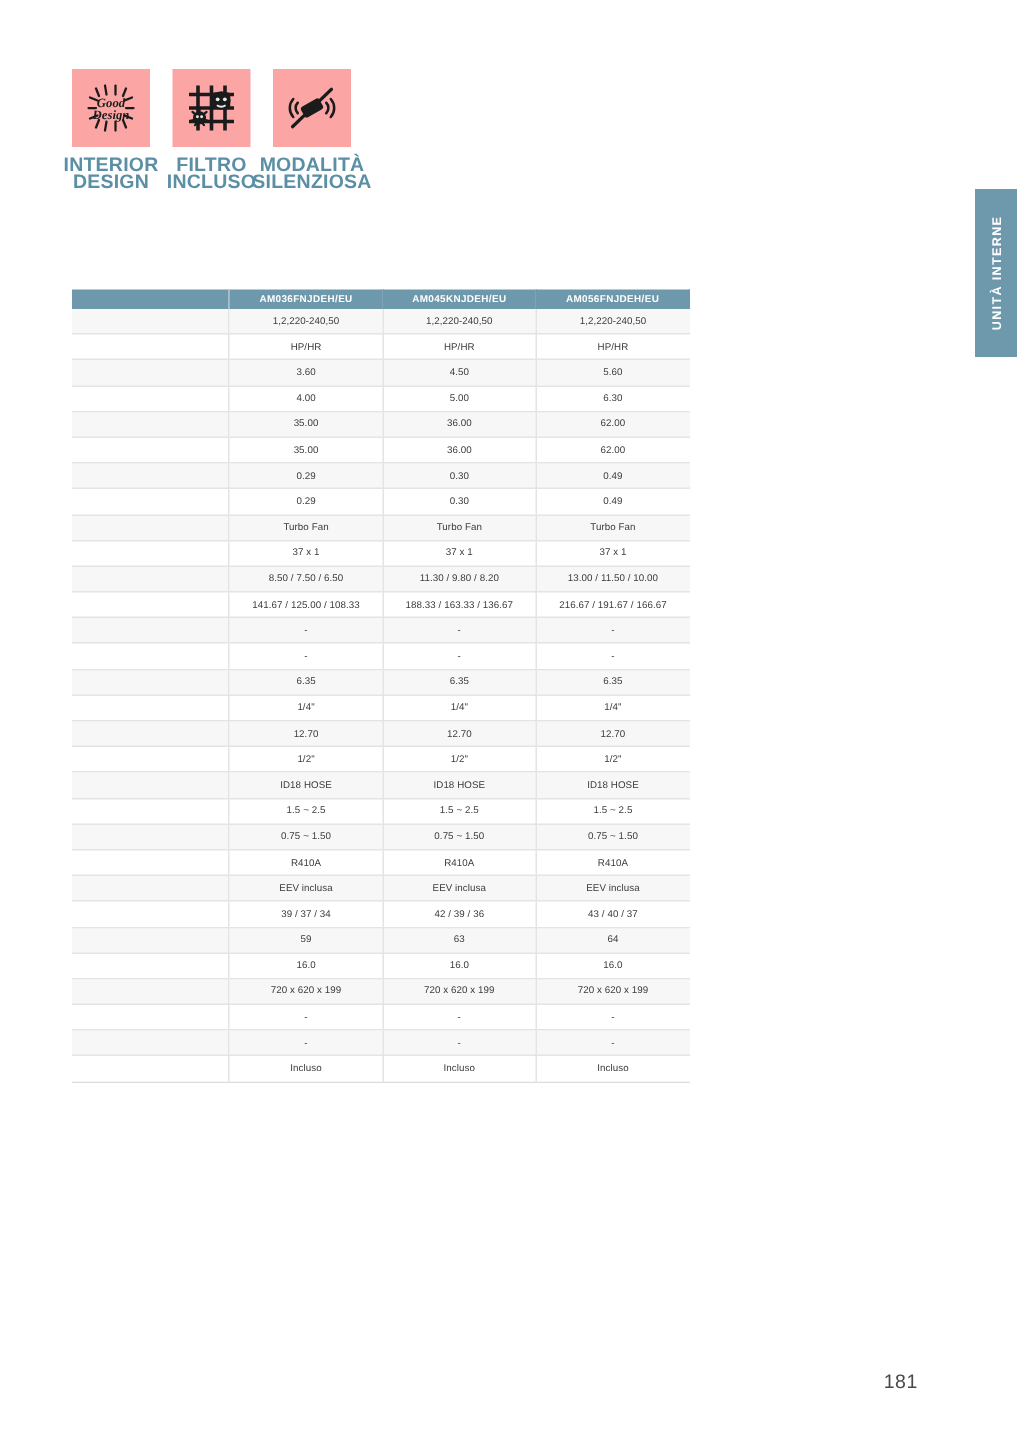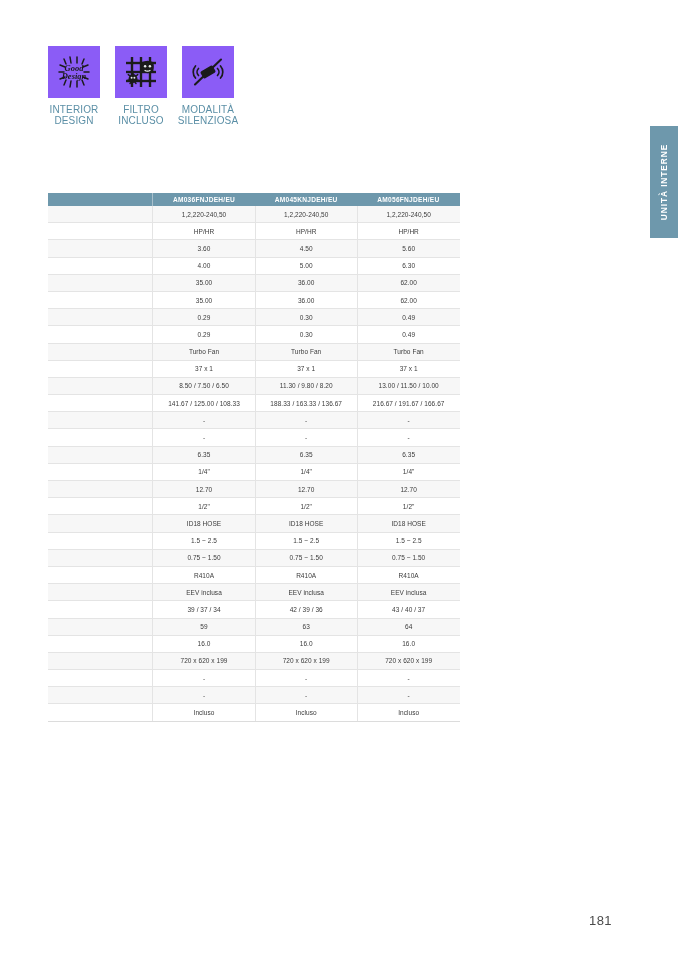--- a/index.html
+++ b/index.html
@@ -25,31 +25,31 @@
   }
   .feature-item {
     width: 52px;
     display: flex;
     flex-direction: column;
     align-items: center;
   }
   .feature-box {
     width: 52px;
     height: 52px;
-    background: #8b5cf6;
+    background: #fca5a5;
     display: flex;
     align-items: center;
     justify-content: center;
   }
   .feature-box svg { display: block; }
   .feature-label {
     margin-top: 7px;
     color: #5b8fa6;
-    font-size: 10px;
-    font-weight: normal;
+    font-size: 13px;
+    font-weight: bold;
     letter-spacing: 0.15px;
     line-height: 10.5px;
     text-align: center;
     white-space: pre-line;
     width: 80px;
   }
 
   
   .side-tab {
     position: absolute;

